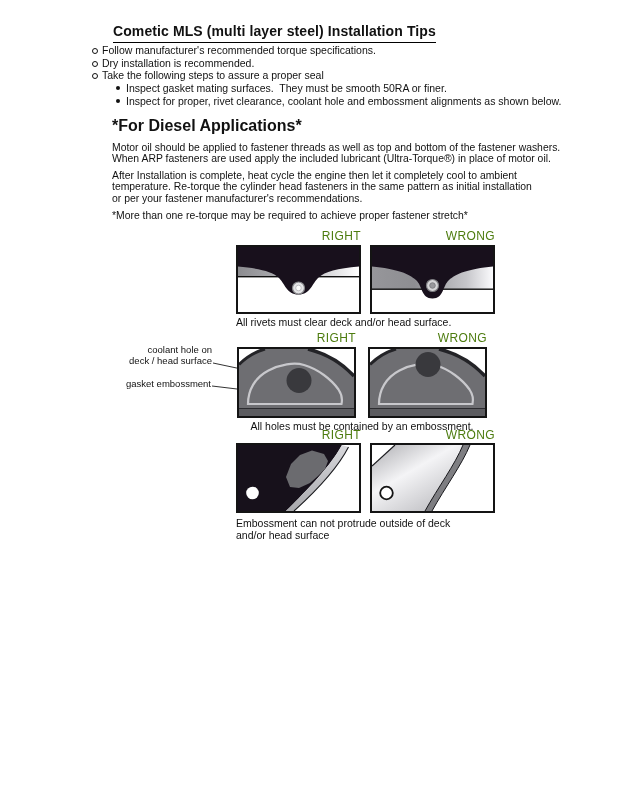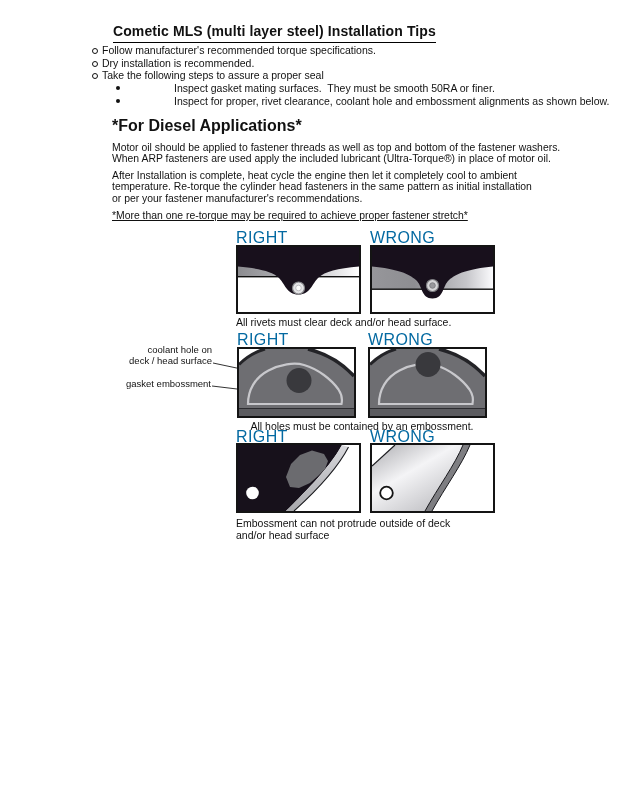--- a/index.html
+++ b/index.html
@@ -12,29 +12,29 @@
   #title{
     left:113px;top:23px;font-size:14px;font-weight:bold;
     border-bottom:1.5px solid #000;padding-bottom:2.5px;letter-spacing:0.1px;
   }
   
   #tips{left:92px;top:44px;width:500px;font-size:10.5px;line-height:12.7px;}
   .li{display:flex;align-items:flex-start;}
   .li .mark{width:10px;flex:0 0 10px;position:relative;}
   .circle-mark{display:block;width:4px;height:4px;border:1px solid #111;border-radius:50%;margin-top:4px;}
   .dot-mark{display:block;width:4px;height:4px;background:#111;border-radius:50%;margin-top:4px;}
-  .li.sub{margin-left:24px;gap:48px;}
+  .li.sub{margin-left:24px;}
   .li-text{white-space:pre;}
   
   #diesel{left:112px;top:117px;width:478px;}
   #diesel h2{font-size:16px;font-weight:bold;margin:0 0 7px 0;}
   #diesel p{font-size:10.4px;line-height:11.4px;margin:4px 0 5px 0;white-space:pre-line;}
-  #diesel p.last{margin-top:6px;text-decoration:underline;}
-  
-  .dlabel{font-size:16px;letter-spacing:0.4px;text-align:left;color:#0369a1;}
+  #diesel p.last{margin-top:6px;}
+  
+  .dlabel{font-size:12px;letter-spacing:0.4px;text-align:right;color:#4d7c0f;}
   .caption{font-size:10.5px;line-height:12px;white-space:pre-line;}
   .panel{position:absolute;border:2px solid #141414;background:#fff;box-sizing:border-box;overflow:hidden;}
   .panel svg{display:block;}
   .callout{font-size:9.5px;line-height:10.8px;text-align:right;white-space:pre-line;}
   
   #legal{left:105px;top:574px;width:470px;}
   #legal h3{font-size:6.2px;margin:0 0 4px 0;font-weight:bold;}
   #legal .blk{font-size:6.1px;line-height:7.25px;margin:0 0 5.5px 0;white-space:pre;}
   #pagenum{left:389px;top:757px;font-size:13px;color:#222;}
 </style>

